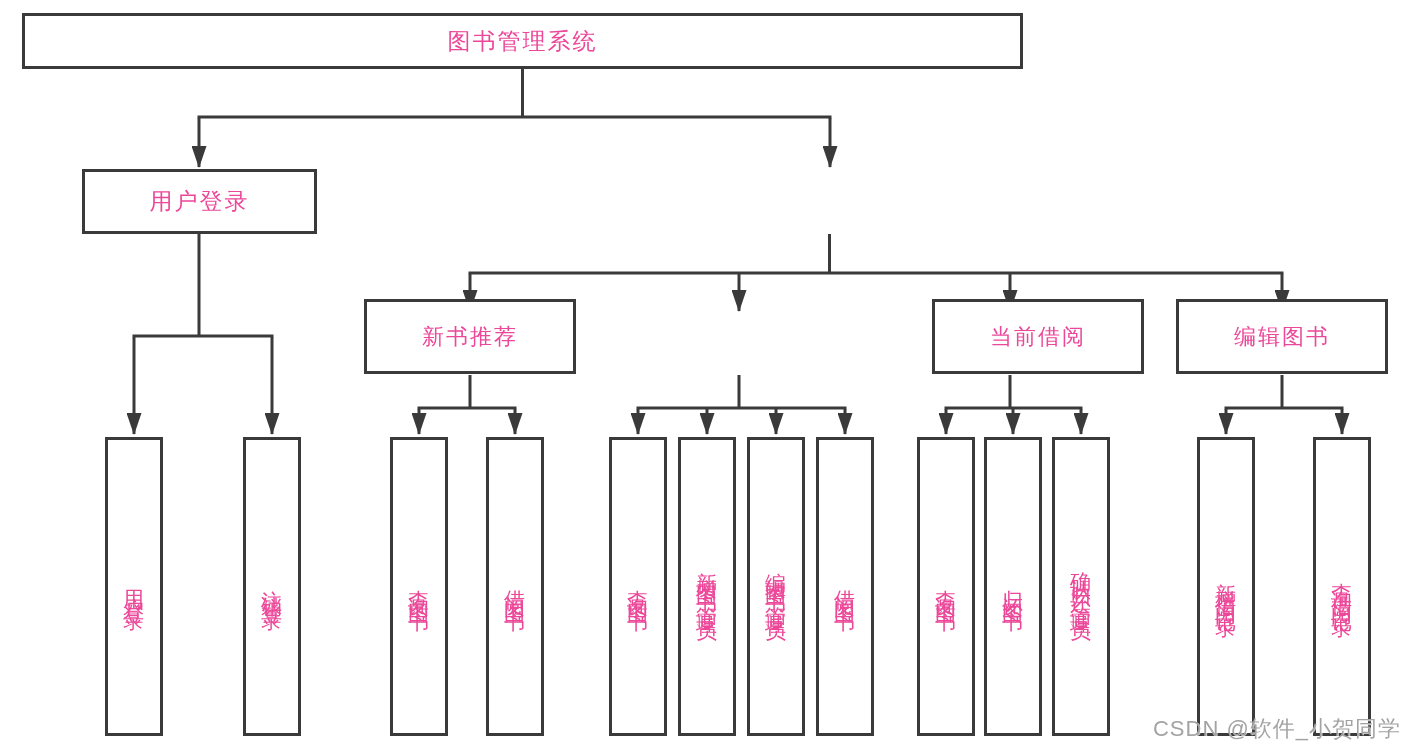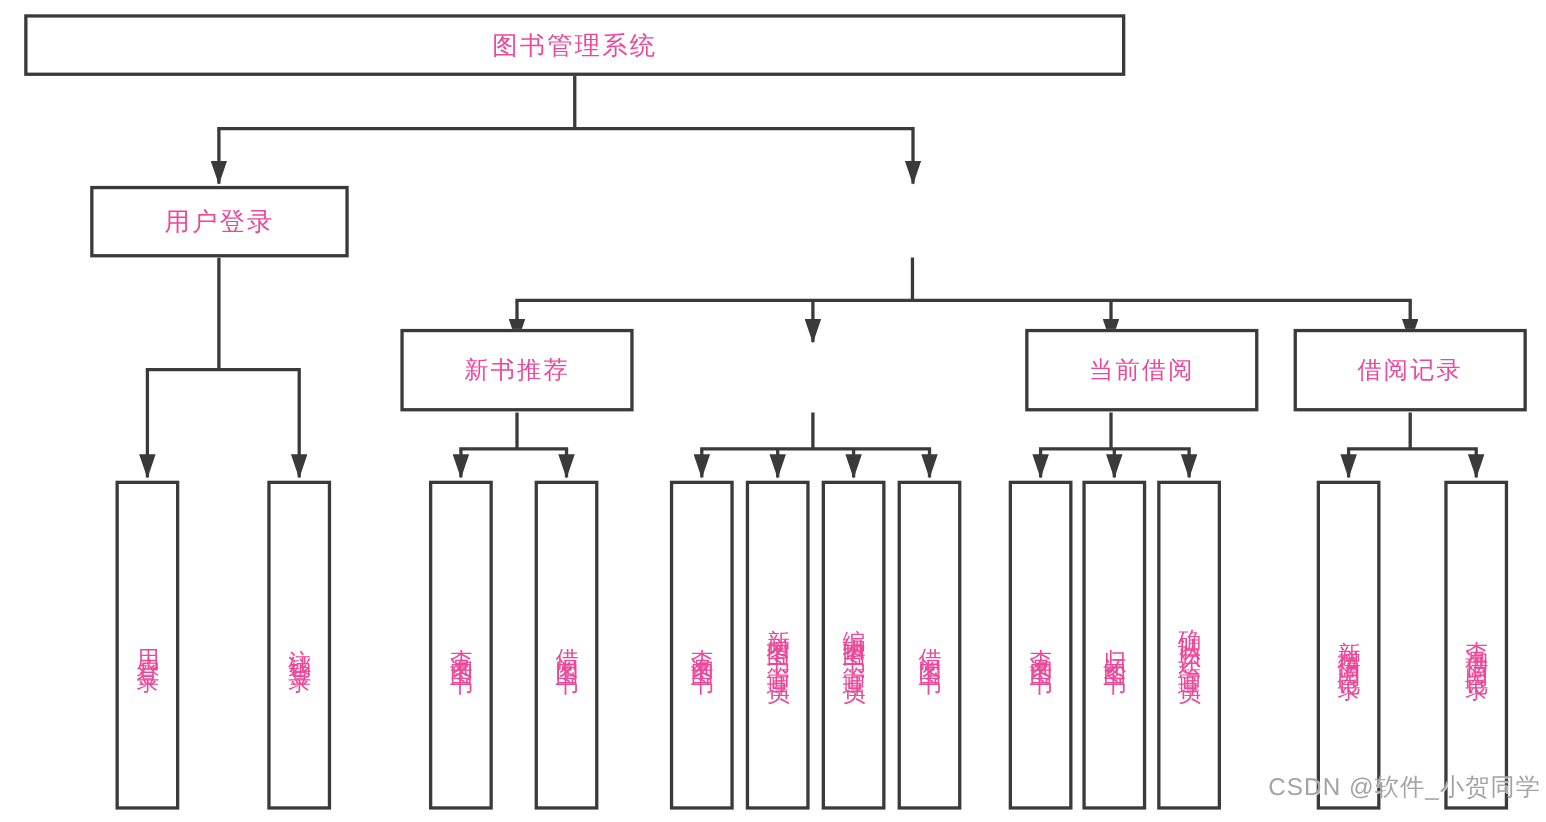--- a/index.html
+++ b/index.html
@@ -51,21 +51,21 @@
   .vtext {
     writing-mode: vertical-rl;
     text-orientation: mixed;
     letter-spacing: 7px;
     line-height: 1;
     white-space: nowrap;
   }
   .watermark {
     position: absolute;
     right: 4px;
-    bottom: 16px;
+    bottom: 3px;
     font-size: 22px;
     color: #a3a3a3;
     letter-spacing: 1px;
     z-index: 10;
     text-shadow: 1px 1px 0 rgba(255,255,255,0.7);
   }
 </style>
 </head>
 <body>
 
@@ -122,21 +122,21 @@
     <span>用户登录</span>
   </div>
 
   <div class="node node-l3" style="left:364px;">
     <span>新书推荐</span>
   </div>
   <div class="node node-l3" style="left:904px;margin-left:28px;">
     <span>当前借阅</span>
   </div>
   <div class="node node-l3" style="left:1176px;">
-    <span>借阅记录</span>
+    <span>编辑图书</span>
   </div>
 
   <div class="node node-leaf" style="left:105px;">
     <span class="vtext">用户登录</span>
   </div>
   <div class="node node-leaf" style="left:243px;">
     <span class="vtext">注销登录</span>
   </div>
   <div class="node node-leaf" style="left:390px;">
     <span class="vtext">查询图书</span>

